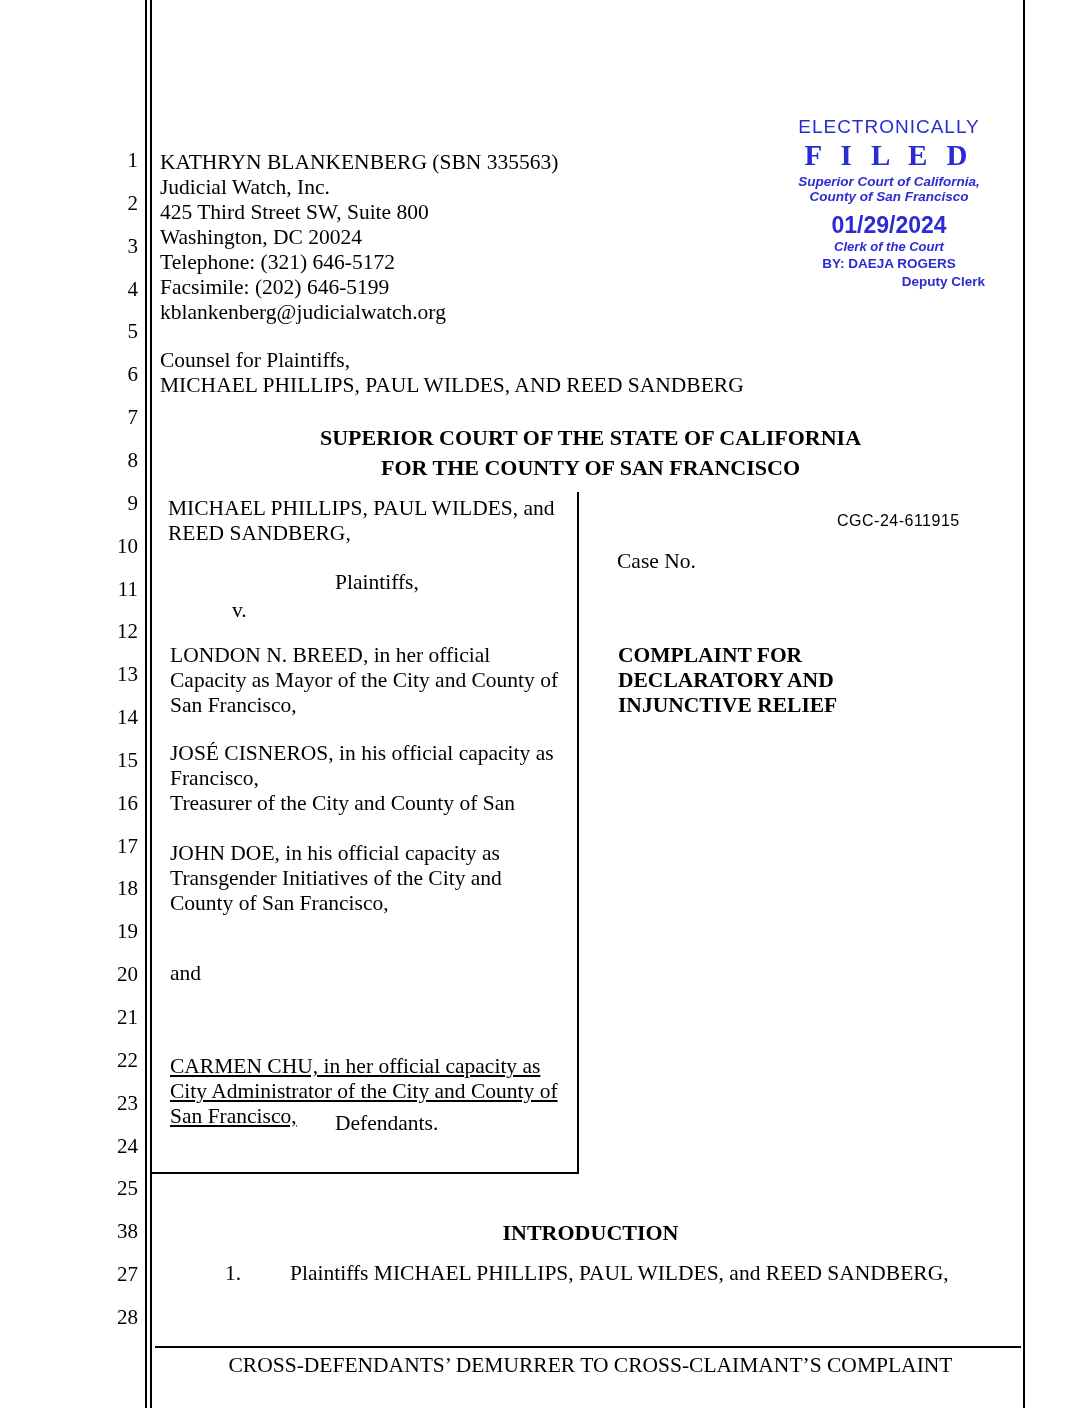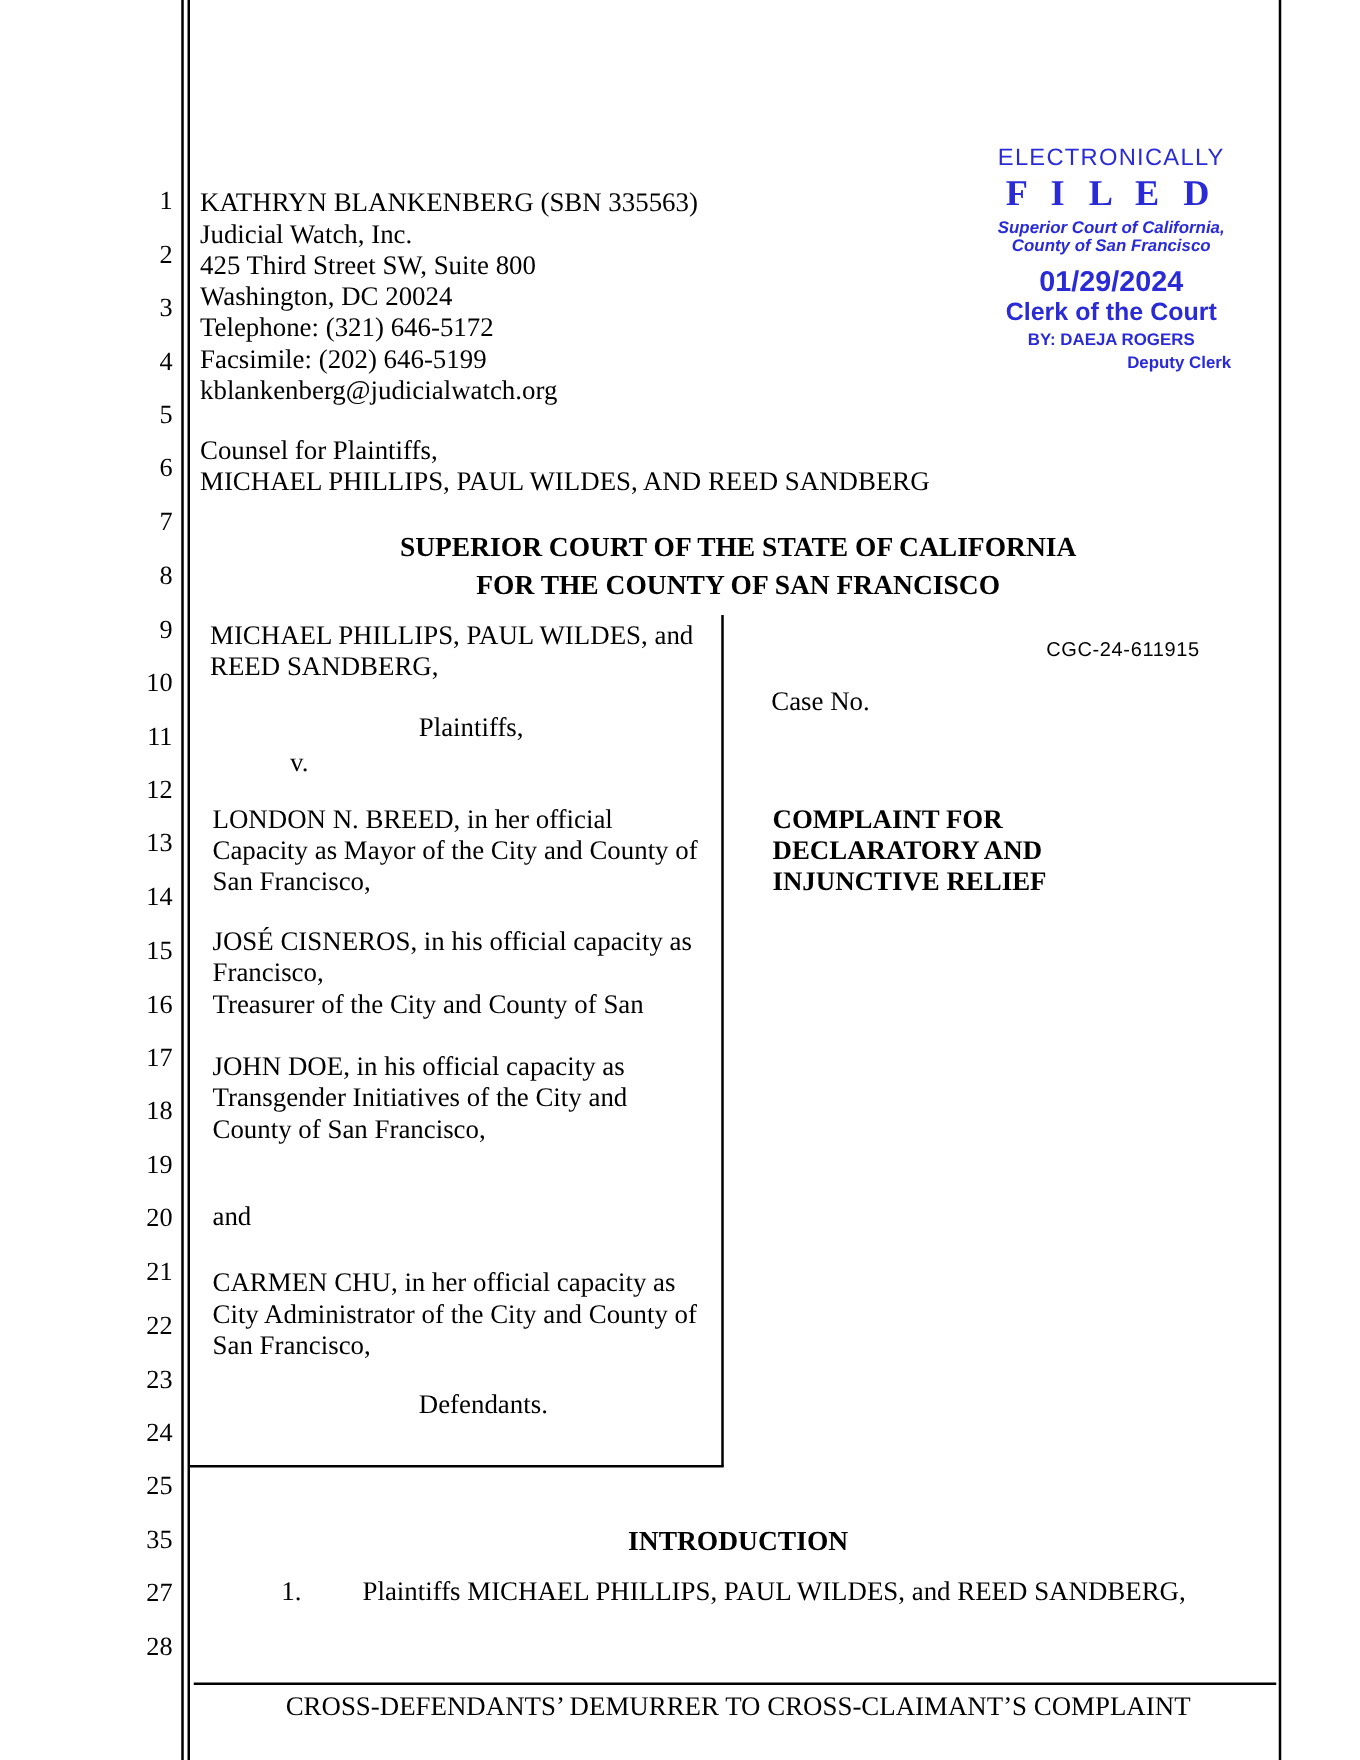--- a/index.html
+++ b/index.html
@@ -44,21 +44,21 @@
   .cap-divider-h { position:absolute; left:152px; top:1172px; width:427px; height:2px; background:#000; }
 
   .cap-block { position:absolute; font-size:21.5px; line-height:25px; }
   #plaintiff-names { left:168px; top:496px; }
   #plaintiffs-label { left:335px; top:570px; }
   #versus { left:232px; top:598px; }
   #def-breed { left:170px; top:643px; }
   #def-cisneros { left:170px; top:741px; }
   #def-doe { left:170px; top:841px; }
   #and-label { left:170px; top:961px; }
-  #def-chu { left:170px; top:1014px; }
+  #def-chu { left:170px; top:1054px;text-decoration:underline; }
   #defendants-label { left:335px; top:1111px; }
 
   #case-stamp {
     position:absolute; left:837px; top:512px;
     font-family:"Liberation Sans","DejaVu Sans",sans-serif;
     font-weight:normal; font-size:16px; letter-spacing:0.5px;
   }
   #case-no { position:absolute; left:617px; top:549px; font-size:21.5px; }
   #doc-title { left:618px; top:643px; font-weight:bold; }
 
@@ -82,21 +82,21 @@
     display:flex; flex-direction:column; align-items:center;
     text-align:center;
   }
   .st-electronically { font-size:19px; letter-spacing:1px; }
   .st-filed {
     font-family:"Liberation Serif","DejaVu Serif",serif;
     font-weight:bold; font-size:29px; letter-spacing:6px; margin-top:1px;
   }
   .st-court { font-weight:bold; font-style:italic; font-size:13.5px; line-height:15px; margin-top:2px; }
   .st-date { font-weight:bold; font-size:23px; margin-top:8px; }
-  .st-clerk { font-weight:bold; font-size:20px; }
+  .st-clerk { font-weight:bold; font-size:13px;font-style:italic; }
   .st-by { font-weight:bold; font-size:13.5px; margin-top:2px; }
   .st-deputy { font-weight:bold; font-size:13.5px; margin-top:3px; align-self:flex-end;padding-left:12px; }
 </style>
 </head>
 <body>
 
 <div class="page">
 
   <div class="rule rule-v" id="rule-left-outer"></div>
   <div class="rule rule-v" id="rule-left-inner"></div>
@@ -121,21 +121,21 @@
       <div class="line-num" style="top: 791.75px;">16</div>
       <div class="line-num" style="top: 834.6px;">17</div>
       <div class="line-num" style="top: 877.45px;">18</div>
       <div class="line-num" style="top: 920.3px;">19</div>
       <div class="line-num" style="top: 963.15px;">20</div>
       <div class="line-num" style="top: 1006px;">21</div>
       <div class="line-num" style="top: 1048.85px;">22</div>
       <div class="line-num" style="top: 1091.7px;">23</div>
       <div class="line-num" style="top: 1134.55px;">24</div>
       <div class="line-num" style="top: 1177.4px;">25</div>
-      <div class="line-num" style="top: 1220.25px;">35</div>
+      <div class="line-num" style="top: 1220.25px;">38</div>
       <div class="line-num" style="top: 1263.1px;">27</div>
       <div class="line-num" style="top: 1305.95px;">28</div>
     </div>
 
   <div class="filing-stamp">
     <div class="st-electronically">ELECTRONICALLY</div>
     <div class="st-filed">F I L E D</div>
     <div class="st-court">Superior Court of California,</div>
     <div class="st-court" style="margin-top:0;">County of San Francisco</div>
     <div class="st-date">01/29/2024</div>

